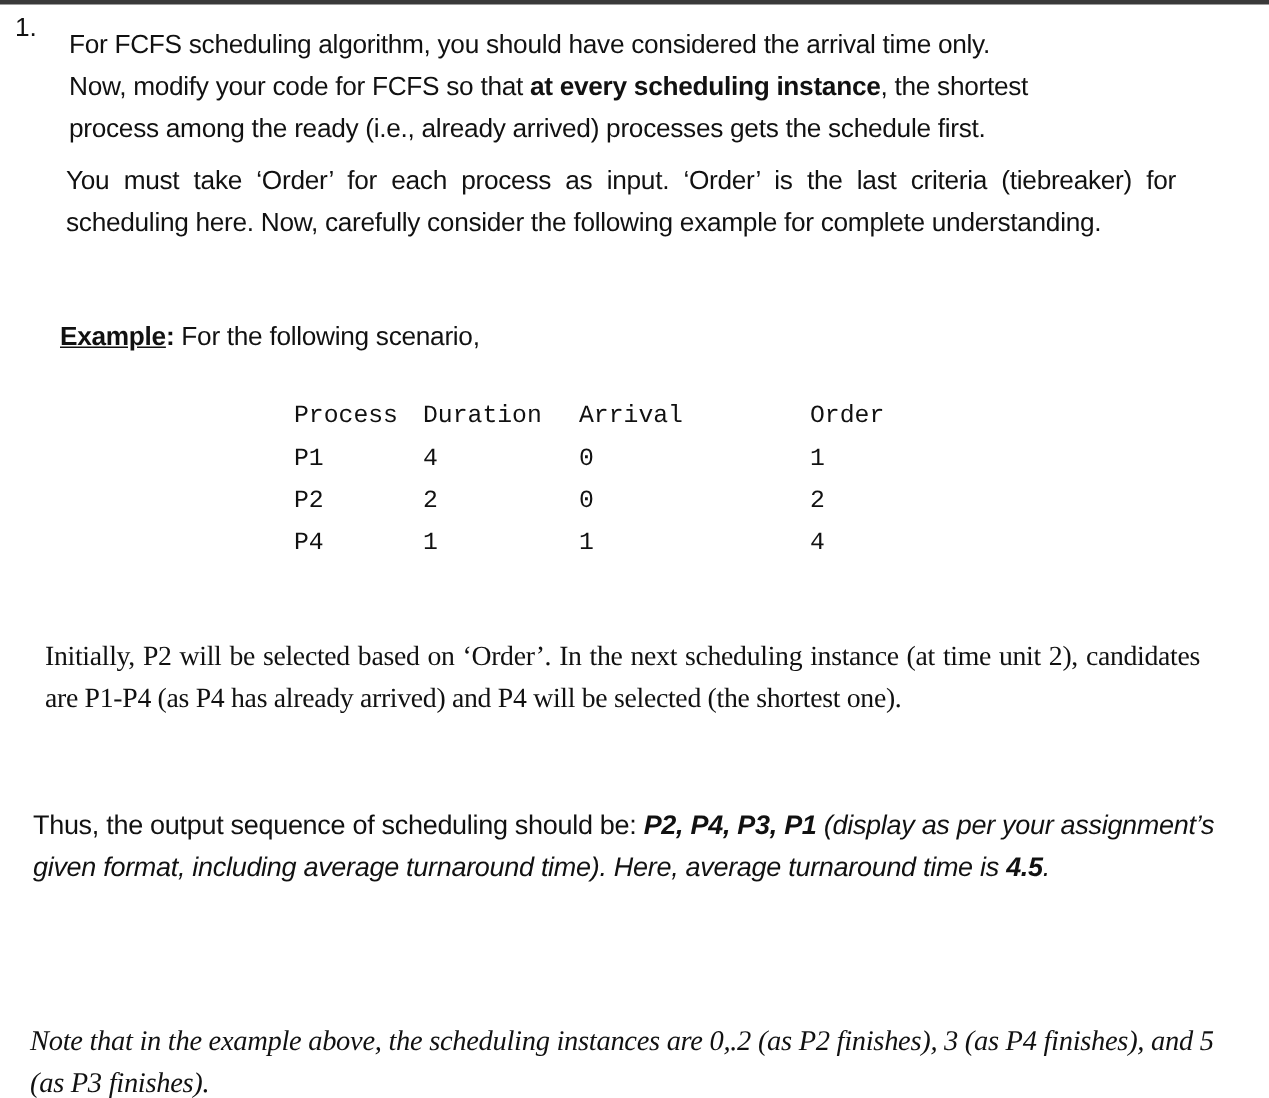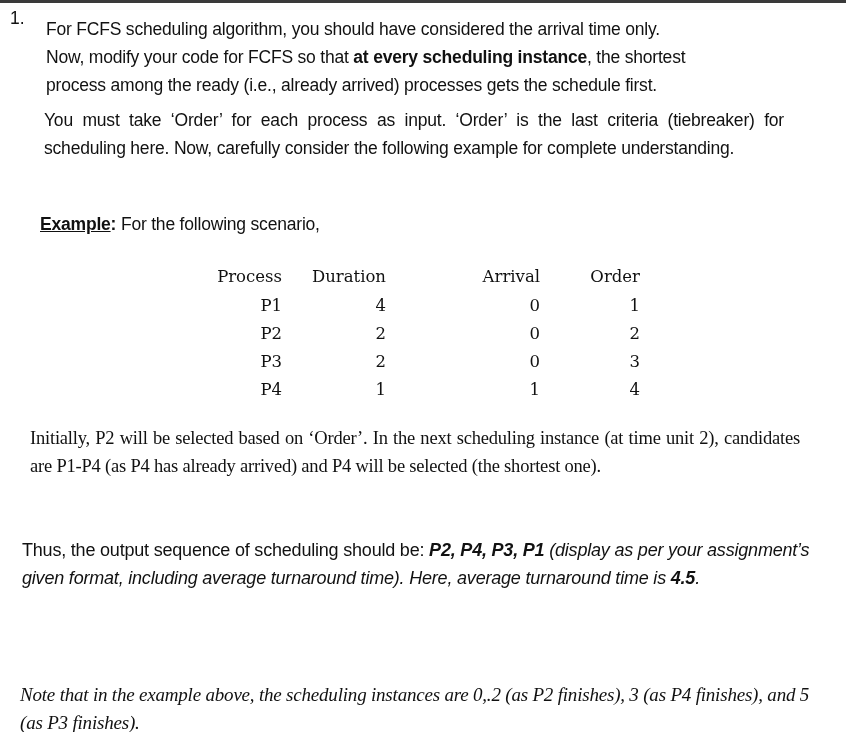--- a/index.html
+++ b/index.html
@@ -48,24 +48,25 @@
     table.proc {
       position: absolute;
       left: 196px;
       top: 262px;
       border-collapse: collapse;
       font-family: "DejaVu Serif", serif;
       font-size: 16.5px;
     }
     table.proc th, table.proc td {
       font-weight: normal;
-      text-align: right;
+      text-align: left;
       padding: 0;
       height: 28px;
       line-height: 28px;
+      font-family: Liberation Mono, monospace;
     }
     table.proc th { height: 30px; }
     .c0 { width: 86px; }
     .c1 { width: 104px; }
     .c2 { width: 154px; margin-top: 28px; }
     .c3 { width: 100px; }
   </style>
 </head>
 <body>
 
@@ -99,26 +100,20 @@
       <td>0</td>
       <td>1</td>
     </tr>
     <tr>
       <td>P2</td>
       <td>2</td>
       <td>0</td>
       <td>2</td>
     </tr>
     <tr>
-      <td>P3</td>
-      <td>2</td>
-      <td>0</td>
-      <td>3</td>
-    </tr>
-    <tr>
       <td>P4</td>
       <td>1</td>
       <td>1</td>
       <td>4</td>
     </tr>
   </tbody>
 </table>
 
 <div class="block" id="para3">Initially, P2 will be selected based on ‘Order’. In the next scheduling instance (at time unit 2), candidates are P1-P4 (as P4 has already arrived) and P4 will be selected (the shortest one).</div>
 

